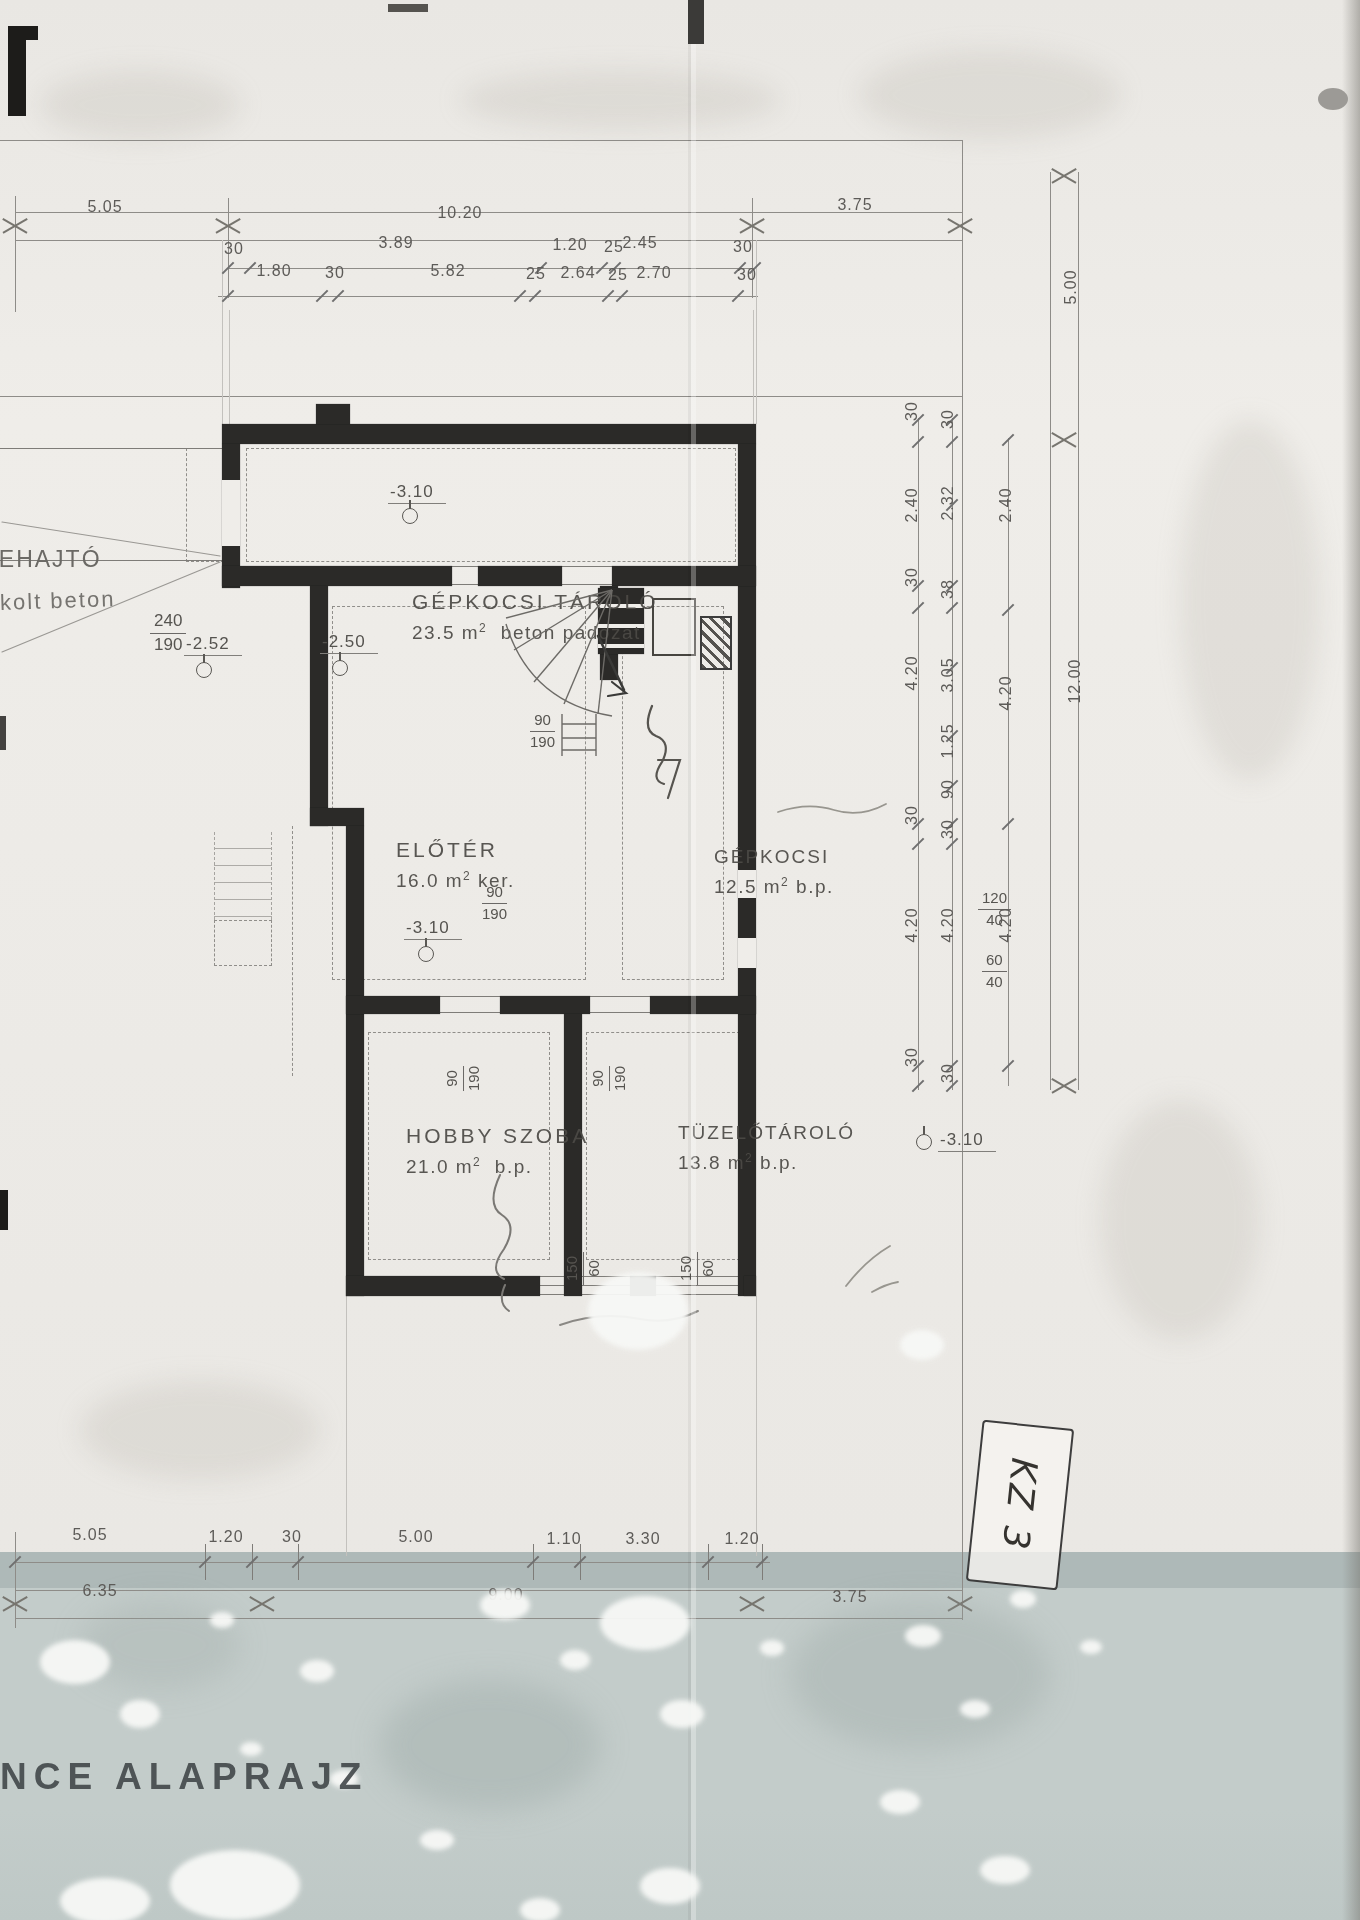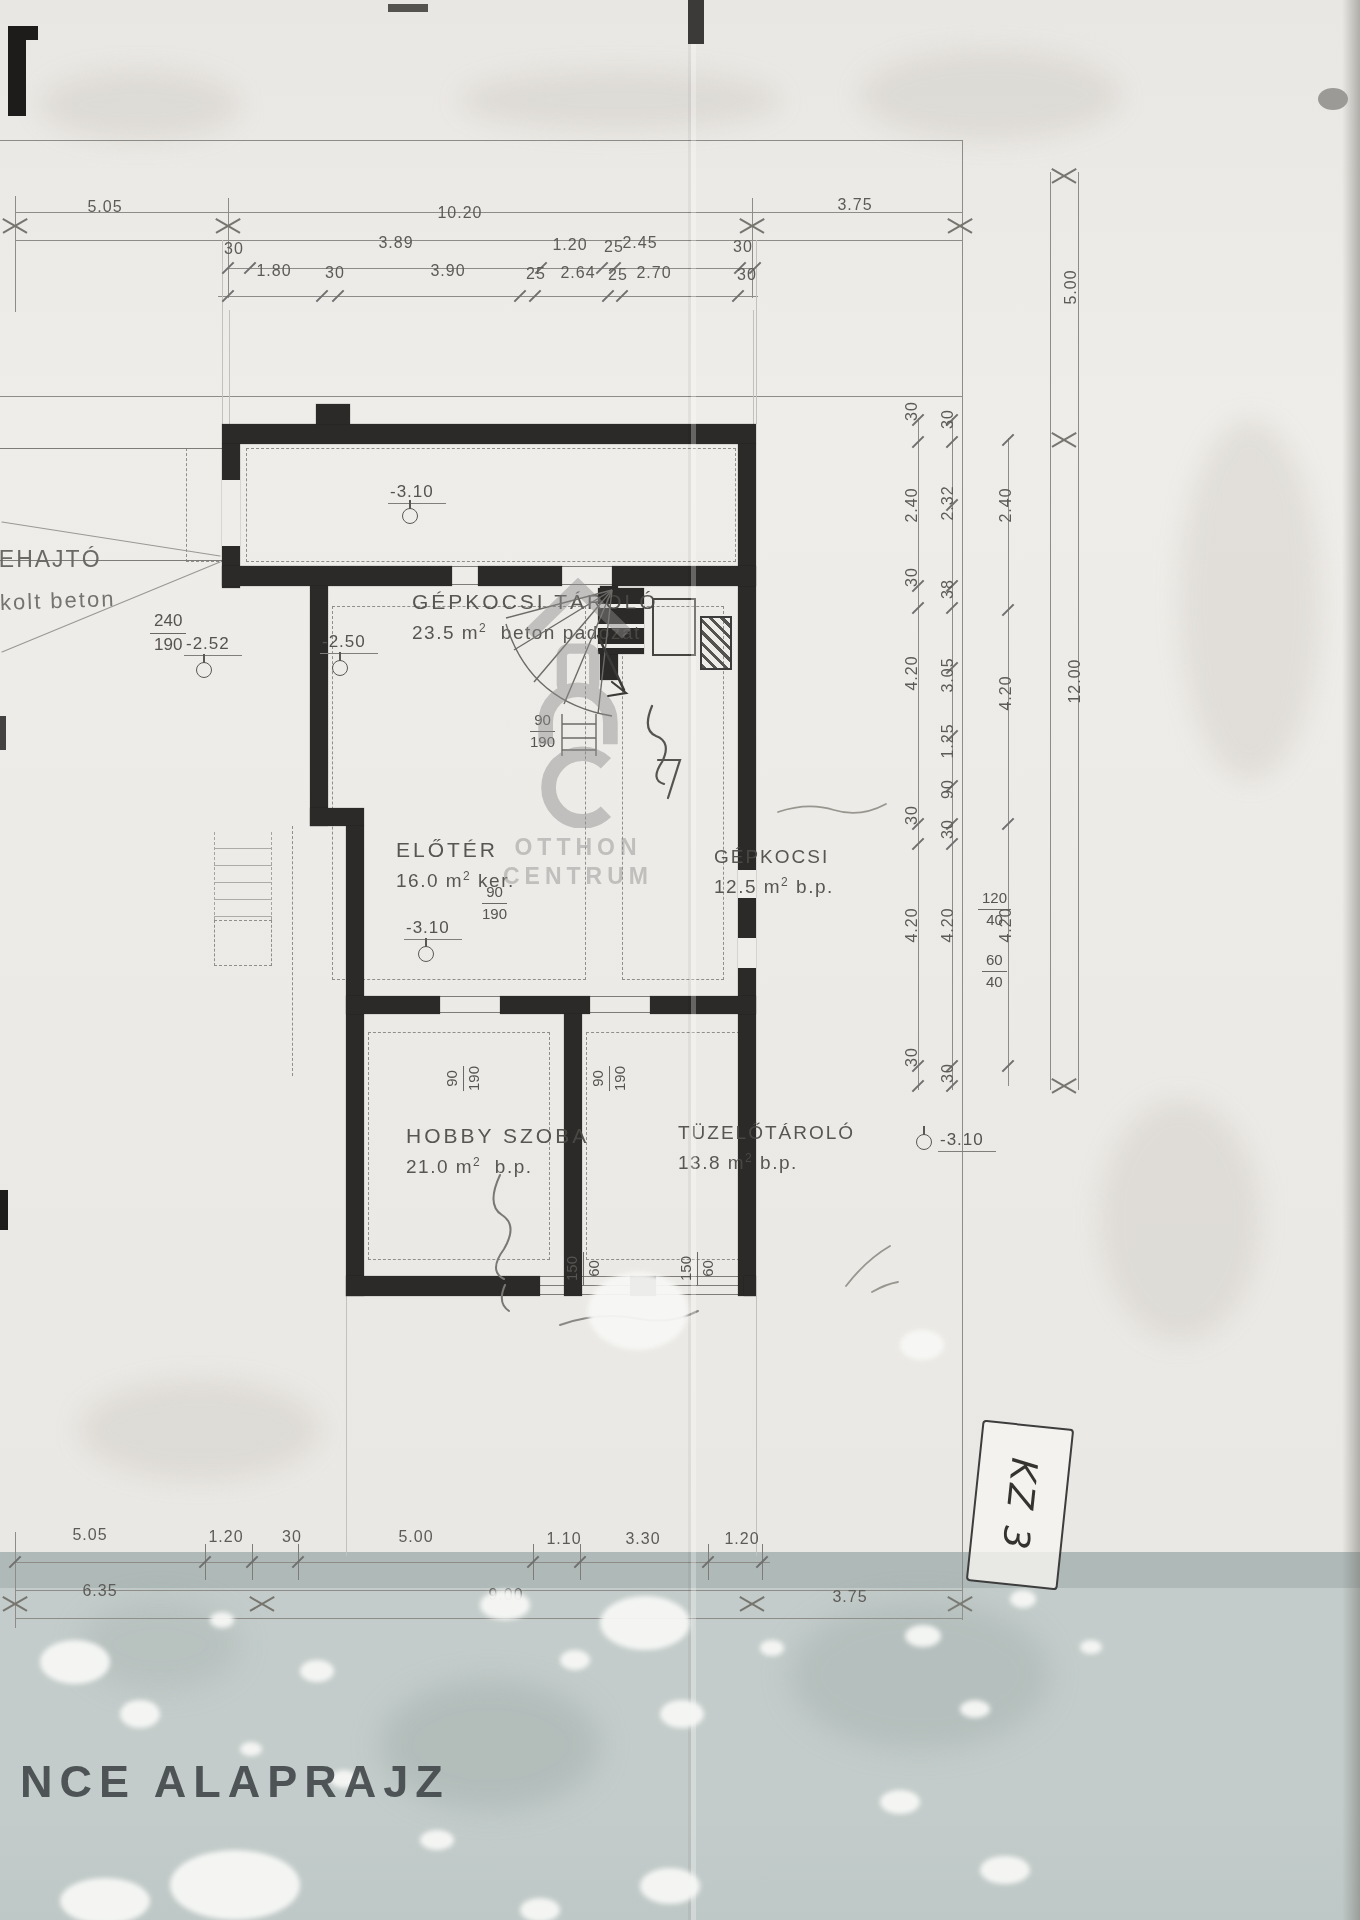--- a/index.html
+++ b/index.html
@@ -40,21 +40,21 @@
   .rnote sup{font-size:12px;}
   .ramp-label{position:absolute;left:-16px;top:546px;font-size:23px;letter-spacing:2px;color:#6b6965;z-index:4;}
   .ramp-note{position:absolute;left:0px;top:588px;font-size:22px;letter-spacing:2px;color:#767470;transform:rotate(-2deg);z-index:4;}
   .wm{position:absolute;left:488px;top:578px;width:180px;color:#8d8d8d;opacity:.46;text-align:center;z-index:5;}
   .wm-txt{font-size:23px;font-weight:700;letter-spacing:5px;margin-top:2px;}
   .blob{position:absolute;background:#f7f8f6;border-radius:50%;filter:blur(2.5px);opacity:.95;z-index:6;}
   .patch{position:absolute;border-radius:50%;filter:blur(14px);z-index:2;}
   .stain{position:absolute;border-radius:50%;filter:blur(12px);background:rgba(167,160,148,.18);z-index:1;}
   .band{position:absolute;left:0;top:1552px;width:1360px;height:368px;z-index:1;
     background:linear-gradient(180deg,#aeb9b8 0 36px,#c3ccca 36px 70%,#bec8c6 100%);}
-  .title{position:absolute;left:20px;top:1756px;font-size:45px;letter-spacing:7px;color:#42484a;font-weight:600;opacity:.9;z-index:7;}
+  .title{position:absolute;left:0;top:1756px;font-size:37px;letter-spacing:7px;color:#42484a;font-weight:600;opacity:.9;z-index:7;}
   .stamp{position:absolute;left:974px;top:1424px;width:88px;height:158px;border:2.6px solid #3d3d3d;border-radius:4px;
     transform:rotate(6deg);background:rgba(246,244,240,.8);z-index:7;}
   .stamp-txt{position:absolute;left:50%;top:50%;transform:translate(-50%,-50%) rotate(90deg);
     font-size:36px;color:#35332f;letter-spacing:3px;font-style:italic;font-family:"DejaVu Sans",sans-serif;white-space:nowrap;}
   .fold{position:absolute;left:688px;top:0;width:3px;height:1920px;background:rgba(0,0,0,.05);z-index:6;}
   .fold2{position:absolute;left:691px;top:0;width:5px;height:1920px;background:rgba(255,255,255,.28);z-index:6;}
   .edge-r{position:absolute;right:0;top:0;width:18px;height:1920px;background:linear-gradient(90deg,transparent,rgba(118,116,110,.5));z-index:7;}
   .mark{position:absolute;background:#1d1c1a;z-index:7;}
   .svgo{position:absolute;z-index:4;}
 </style>
@@ -165,32 +165,20 @@
       <path d="M658,760 h22 l-12,38" stroke="#56544f" stroke-width="2.2"></path>
       <path d="M500,1175 q-14,30 2,40 q16,10 2,34 q-16,22 0,30" stroke="#7a7874" stroke-width="2"></path>
       <path d="M505,1285 q-8,18 4,26" stroke="#7a7874" stroke-width="2"></path>
       <path d="M560,1325 q40,-14 80,-6 q30,6 58,-8" stroke="#8a8884" stroke-width="2"></path>
       <path d="M778,812 q30,-10 56,-2 q26,8 52,-6" stroke="#98968f" stroke-width="1.8"></path>
       <path d="M846,1286 q20,-26 44,-40 M872,1292 q14,-8 26,-10" stroke="#98968f" stroke-width="1.8"></path>
       <path d="M2,522 L220,556 M2,652 L220,562" stroke="#9a9894" stroke-width="1.2"></path>
     </g>
   </svg>
 
-  <div class="wm">
-    <svg width="160" height="250" viewBox="0 0 160 340">
-      <g stroke="currentColor" fill="none">
-        <polyline points="14,76 80,12 146,76" stroke-width="18"></polyline>
-        <rect x="58" y="96" width="44" height="58" rx="10" stroke-width="14"></rect>
-        <path d="M36,226 V196 A44,44 0 0 1 124,196 V226" stroke-width="20"></path>
-        <path d="M118,252 A46,46 0 1 0 118,318" stroke-width="20"></path>
-      </g>
-    </svg>
-    <div class="wm-txt">OTTHON</div>
-    <div class="wm-txt">CENTRUM</div>
-  </div>
 
   <div class="steps"></div>
 
   <div class="title">NCE ALAPRAJZ</div>
   <div class="stamp">
     <span class="stamp-txt">KZ 3</span>
   </div>
 
   <div class="fold"></div>
   <div class="fold2"></div>
@@ -385,21 +373,21 @@
     <div class="dim" style="left: 400px; top: 204px; width: 120px;">10.20</div>
     <div class="dim" style="left: 800px; top: 196px; width: 110px;">3.75</div>
     <div class="dim" style="left: 214px; top: 240px; width: 40px;">30</div>
     <div class="dim" style="left: 356px; top: 234px; width: 80px;">3.89</div>
     <div class="dim" style="left: 540px; top: 236px; width: 60px;">1.20</div>
     <div class="dim" style="left: 594px; top: 238px; width: 40px;">25</div>
     <div class="dim" style="left: 600px; top: 234px; width: 80px;">2.45</div>
     <div class="dim" style="left: 718px; top: 238px; width: 50px;">30</div>
     <div class="dim" style="left: 236px; top: 262px; width: 76px;">1.80</div>
     <div class="dim" style="left: 312px; top: 264px; width: 46px;">30</div>
-    <div class="dim" style="left: 408px; top: 262px; width: 80px;">3.90</div>
+    <div class="dim" style="left: 408px; top: 262px; width: 80px;">5.82</div>
     <div class="dim" style="left: 516px; top: 265px; width: 40px;">25</div>
     <div class="dim" style="left: 548px; top: 264px; width: 60px;">2.64</div>
     <div class="dim" style="left: 598px; top: 266px; width: 40px;">25</div>
     <div class="dim" style="left: 618px; top: 264px; width: 72px;">2.70</div>
     <div class="dim" style="left: 722px; top: 266px; width: 50px;">30</div>
     <div class="dim" style="left: 46px; top: 1526px; width: 88px;">5.05</div>
     <div class="dim" style="left: 196px; top: 1528px; width: 60px;">1.20</div>
     <div class="dim" style="left: 270px; top: 1528px; width: 44px;">30</div>
     <div class="dim" style="left: 376px; top: 1528px; width: 80px;">5.00</div>
     <div class="dim" style="left: 536px; top: 1530px; width: 56px;">1.10</div>

